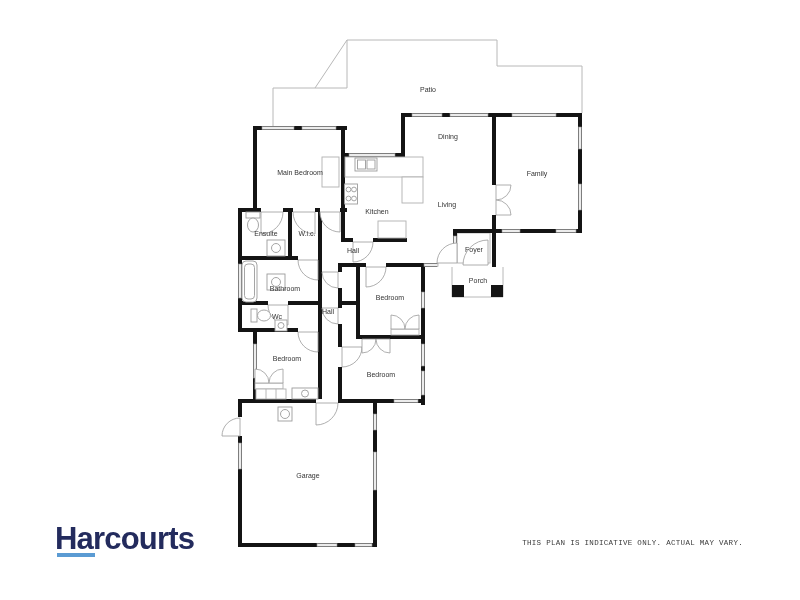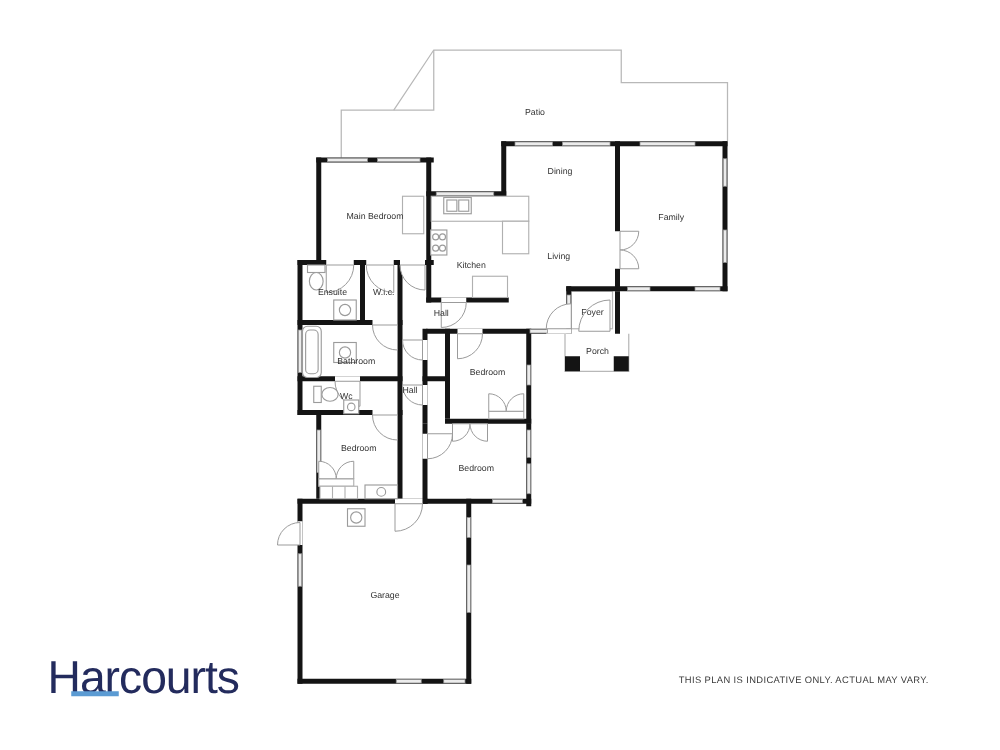--- a/index.html
+++ b/index.html
@@ -12,31 +12,31 @@
   .wall rect{fill:var(--wall,#141414);}
   .opening{fill:#ffffff;}
   .win{fill:var(--window-fill,#ececec);stroke:var(--window-stroke,#8c8c8c);stroke-width:0.6;}
   .door{fill:#ffffff;stroke:var(--fixture,#9b9b9b);stroke-width:0.8;}
   .fx{fill:#ffffff;stroke:var(--fixture,#9b9b9b);stroke-width:0.9;}
   .cnt{fill:#ffffff;stroke:var(--counter,#b0b0b0);stroke-width:0.9;}
   .thin{fill:none;stroke:var(--patio-line,#b8b8b8);stroke-width:1;}
   .pillar{fill:var(--wall,#141414);}
   .lbl{font-family:"Liberation Sans",sans-serif;font-size:7px;fill:var(--label,#333333);text-anchor:middle;}
   .logo{
-    position:absolute;left:38px;top:521px;
-    font-size:37px;font-weight:400;letter-spacing:-0.8px;
+    position:absolute;left:55px;top:521px;
+    font-size:31px;font-weight:700;letter-spacing:-0.8px;
     color:var(--logo-navy,#232b5d);
   }
   .logo-underline{
     position:absolute;left:57px;top:553px;width:38px;height:4px;
     background:var(--logo-blue,#5b9bd3);
   }
   .disclaimer{
     position:absolute;right:57px;top:539px;
-    font-size:7.5px;letter-spacing:0.3px;color:var(--disclaimer,#3a3a3a);
+    font-size:7.5px;letter-spacing:0.3px;color:var(--disclaimer,#3a3a3a);font-family:Liberation Mono, monospace;
   }
 </style>
 </head>
 <body>
 
 <svg width="800" height="600" viewBox="0 0 800 600">
 
   <g>
     <path class="thin" d="M273,126 L273,88 L315,88 L347,40 L497,40 L497,66 L582,66 L582,113"></path>
     <path class="thin" d="M347,40 L347,88 L315,88"></path>

